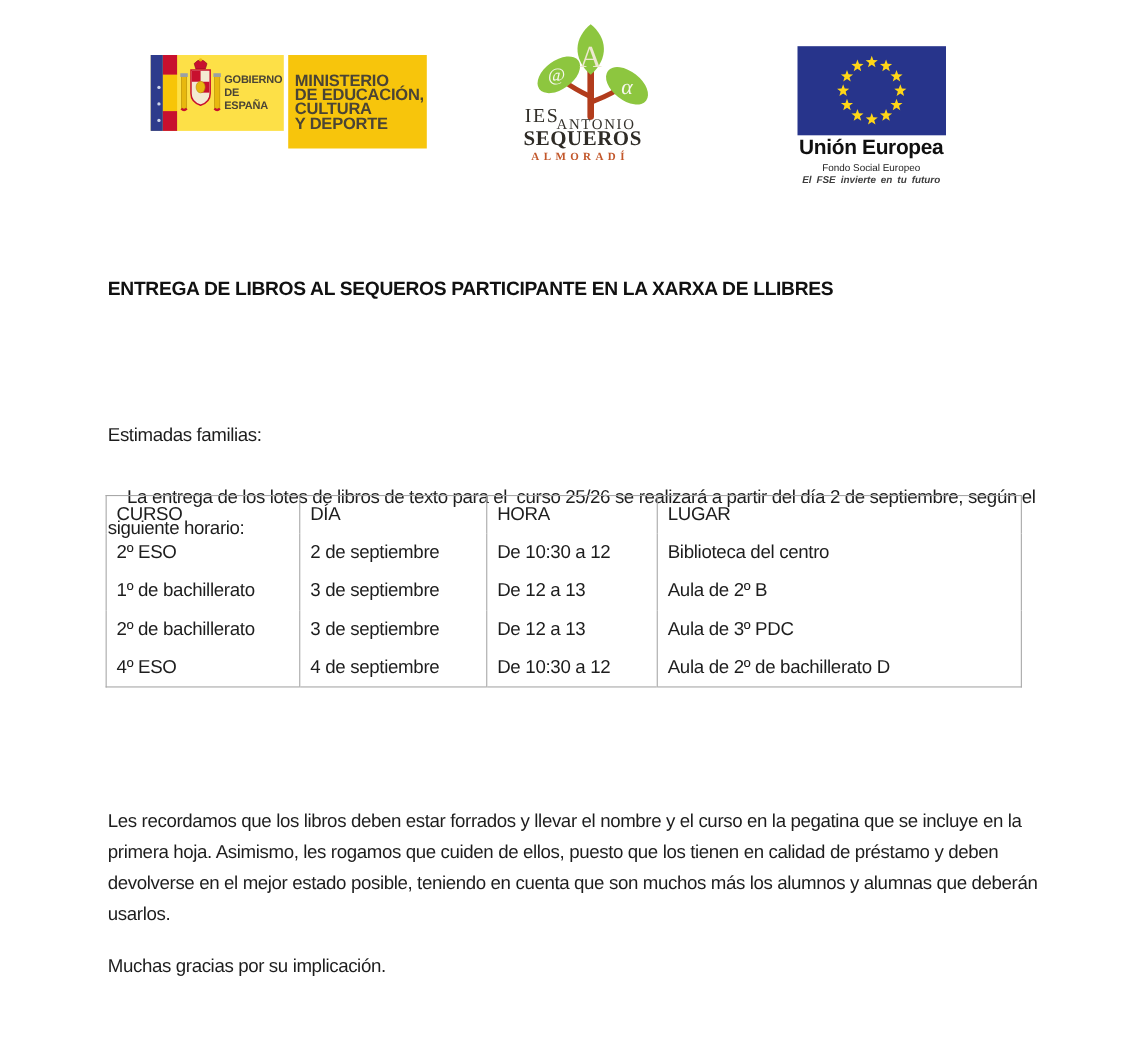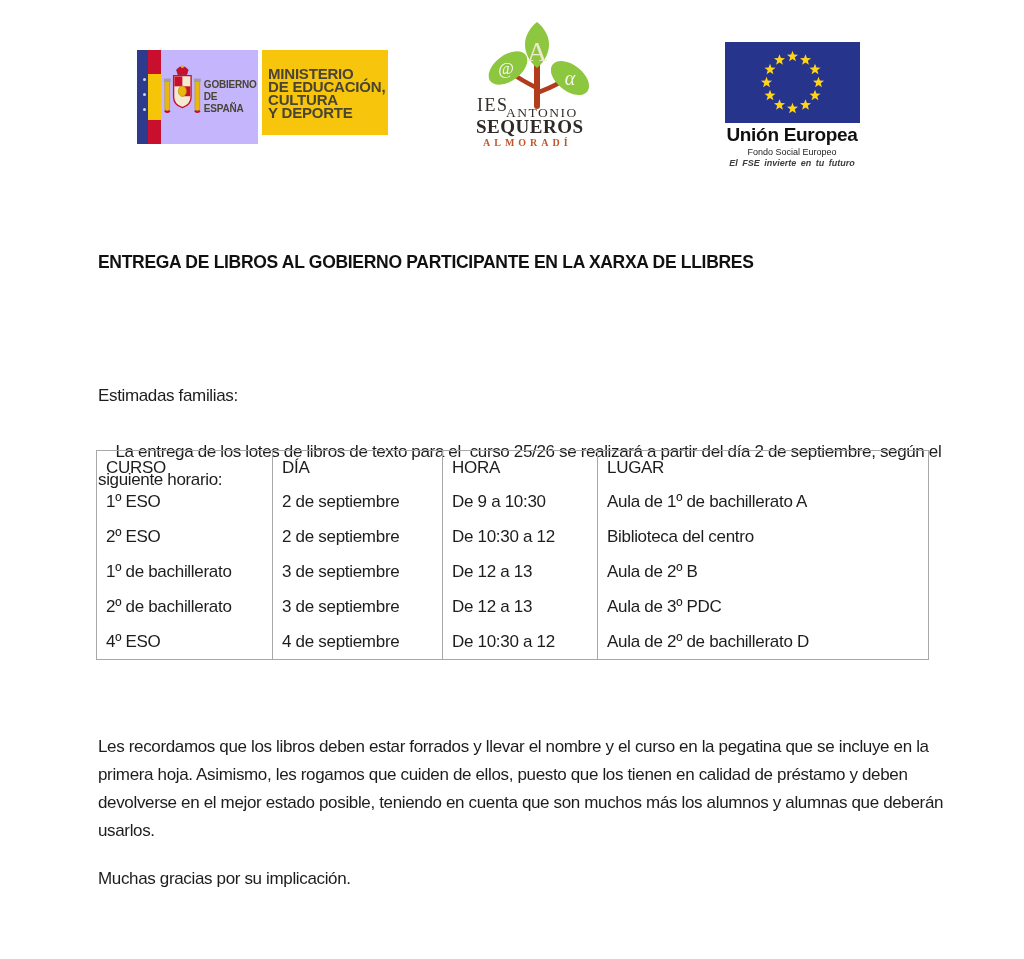--- a/index.html
+++ b/index.html
@@ -5,21 +5,21 @@
   * { margin:0; padding:0; box-sizing:border-box; }
   html,body { background:#ffffff; }
   .page {
     position:relative; width:1024px; height:959px; background:#ffffff;
     font-family:"Liberation Sans", sans-serif; color:#1d1d1d; overflow:hidden;
   }
   .abs { position:absolute; }
 
   
   .gov-logo { left:137px; top:50px; width:251px; height:85px; display:flex; }
-  .gov-left { width:121px; height:94px; display:flex; background:#c4b5fd; }
+  .gov-left { width:121px; height:69px; display:flex; background:#fde047; }
   .gov-blue { width:15px; height:100%; background:#2e3b8c; position:relative; }
   .gov-blue i { position:absolute; left:6px; width:3px; height:3px; background:#cfd6ea; border-radius:50%; }
   .gov-flag { width:17px; height:100%; display:flex; flex-direction:column; }
   .gov-flag .r { background:#c8102e; flex:26; }
   .gov-flag .y { background:#f7c508; flex:48; }
   .gov-yellow { flex:1; display:flex; align-items:center; }
   .gov-text { font-size:10px; font-weight:bold; line-height:12px; color:#4a4435; letter-spacing:-0.2px; }
   .gov-right { flex:1; margin-left:4px; background:#f7c50c; display:flex; align-items:center; padding-left:6px; }
   .ministry-text { font-size:15px; font-weight:bold; line-height:13px; color:#4a4435; letter-spacing:-0.2px; }
 
@@ -136,21 +136,21 @@
       <use href="#eustar" transform="translate(45,53.5)"></use>
       <use href="#eustar" transform="translate(41.5,40.5)"></use>
       <use href="#eustar" transform="translate(45,27.5)"></use>
       <use href="#eustar" transform="translate(54.5,18)"></use>
     </svg>
   </div>
   <div class="abs eu-title">Unión Europea</div>
   <div class="abs eu-subtitle">Fondo Social Europeo</div>
   <div class="abs eu-tagline">El FSE invierte en tu futuro</div>
 
-  <div class="abs doc-title">ENTREGA DE LIBROS AL GOBIERNO PARTICIPANTE EN LA XARXA DE LLIBRES</div>
+  <div class="abs doc-title">ENTREGA DE LIBROS AL SEQUEROS PARTICIPANTE EN LA XARXA DE LLIBRES</div>
 
   <div class="abs doc-body doc-intro">
     <div>Estimadas familias:</div>
     <span>La entrega de los lotes de libros de texto para el  curso 25/26 se realizará a partir del día 2 de septiembre, según el siguiente horario:</span>
   </div>
 
   <table class="abs schedule">
     <colgroup>
         <col style="width:176px">
         <col style="width:170px">
@@ -160,26 +160,20 @@
     <thead>
       <tr>
         <th>CURSO</th>
         <th>DÍA</th>
         <th>HORA</th>
         <th>LUGAR</th>
       </tr>
     </thead>
     <tbody>
       <tr>
-        <td>1º ESO</td>
-        <td>2 de septiembre</td>
-        <td>De 9 a 10:30</td>
-        <td>Aula de 1º de bachillerato A</td>
-      </tr>
-      <tr>
         <td>2º ESO</td>
         <td>2 de septiembre</td>
         <td>De 10:30 a 12</td>
         <td>Biblioteca del centro</td>
       </tr>
       <tr>
         <td>1º de bachillerato</td>
         <td>3 de septiembre</td>
         <td>De 12 a 13</td>
         <td>Aula de 2º B</td>

